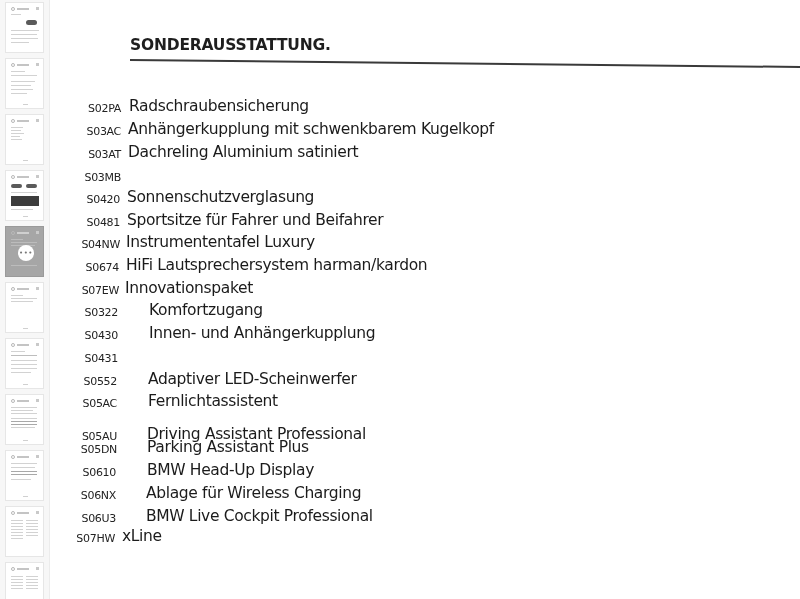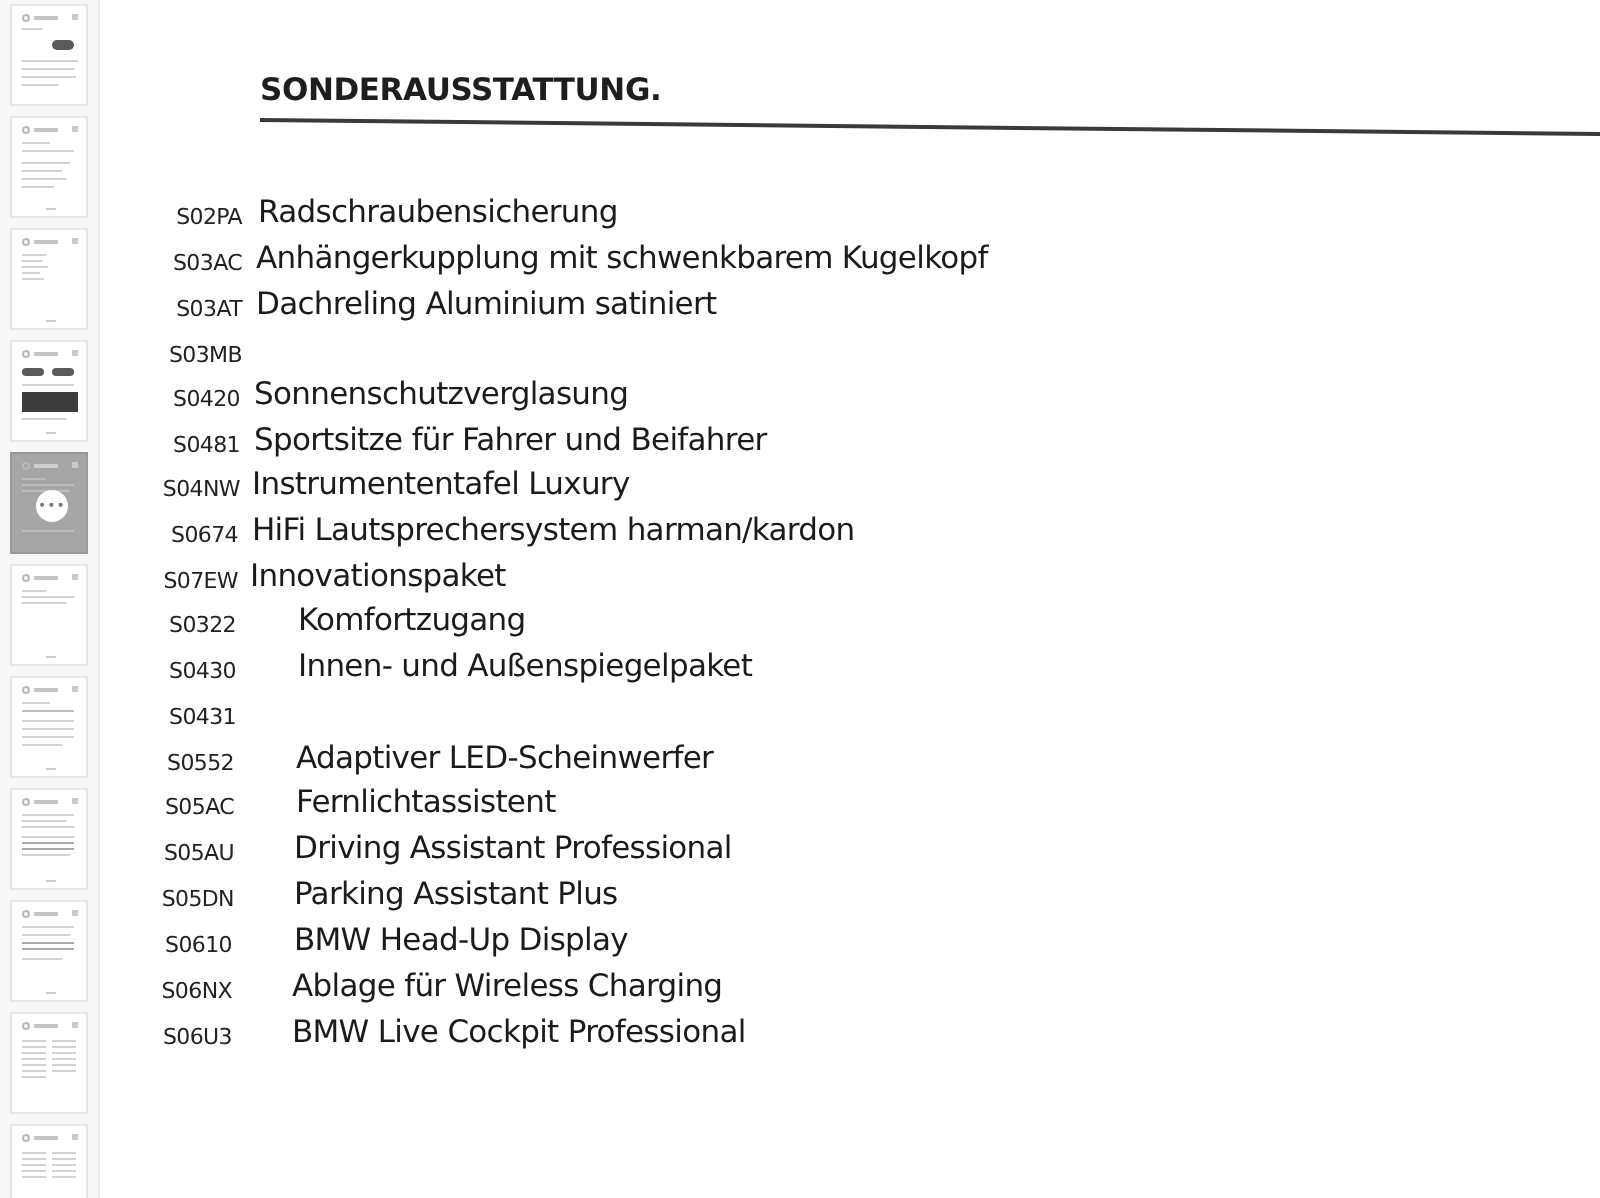--- a/index.html
+++ b/index.html
@@ -248,47 +248,51 @@
     <div class="opt-row" style="top:279px">
       <span class="opt-code" style="left:-2px">S07EW</span>
       <span class="opt-label" style="left:74px">Innovationspaket</span>
     </div>
     <div class="opt-row" style="top:301px">
       <span class="opt-code" style="left:-3px">S0322</span>
       <span class="opt-label" style="left:98px">Komfortzugang</span>
     </div>
     <div class="opt-row" style="top:324px">
       <span class="opt-code" style="left:-3px">S0430</span>
-      <span class="opt-label" style="left:98px">Innen- und Außenspiegelpaket</span>
+      <span class="opt-label" style="left:98px">Innen- und Anhängerkupplung</span>
     </div>
     <div class="opt-row" style="top:347px">
       <span class="opt-code" style="left:-3px">S0431</span>
     </div>
     <div class="opt-row" style="top:370px">
       <span class="opt-code" style="left:-4px">S0552</span>
       <span class="opt-label" style="left:97px">Adaptiver LED-Scheinwerfer</span>
     </div>
     <div class="opt-row" style="top:392px">
       <span class="opt-code" style="left:-4px">S05AC</span>
       <span class="opt-label" style="left:97px">Fernlichtassistent</span>
     </div>
-    <div class="opt-row" style="top:415px">
+    <div class="opt-row" style="top:425px">
       <span class="opt-code" style="left:-4px">S05AU</span>
       <span class="opt-label" style="left:96px">Driving Assistant Professional</span>
     </div>
     <div class="opt-row" style="top:438px">
       <span class="opt-code" style="left:-4px">S05DN</span>
       <span class="opt-label" style="left:96px">Parking Assistant Plus</span>
     </div>
     <div class="opt-row" style="top:461px">
       <span class="opt-code" style="left:-5px">S0610</span>
       <span class="opt-label" style="left:96px">BMW Head-Up Display</span>
     </div>
     <div class="opt-row" style="top:484px">
       <span class="opt-code" style="left:-5px">S06NX</span>
       <span class="opt-label" style="left:95px">Ablage für Wireless Charging</span>
     </div>
     <div class="opt-row" style="top:507px">
       <span class="opt-code" style="left:-5px">S06U3</span>
       <span class="opt-label" style="left:95px">BMW Live Cockpit Professional</span>
     </div>
+    <div class="opt-row" style="top:527px">
+      <span class="opt-code" style="left:-6px">S07HW</span>
+      <span class="opt-label" style="left:71px">xLine</span>
+    </div>
   </div>
 </div>
 
 </body></html>

